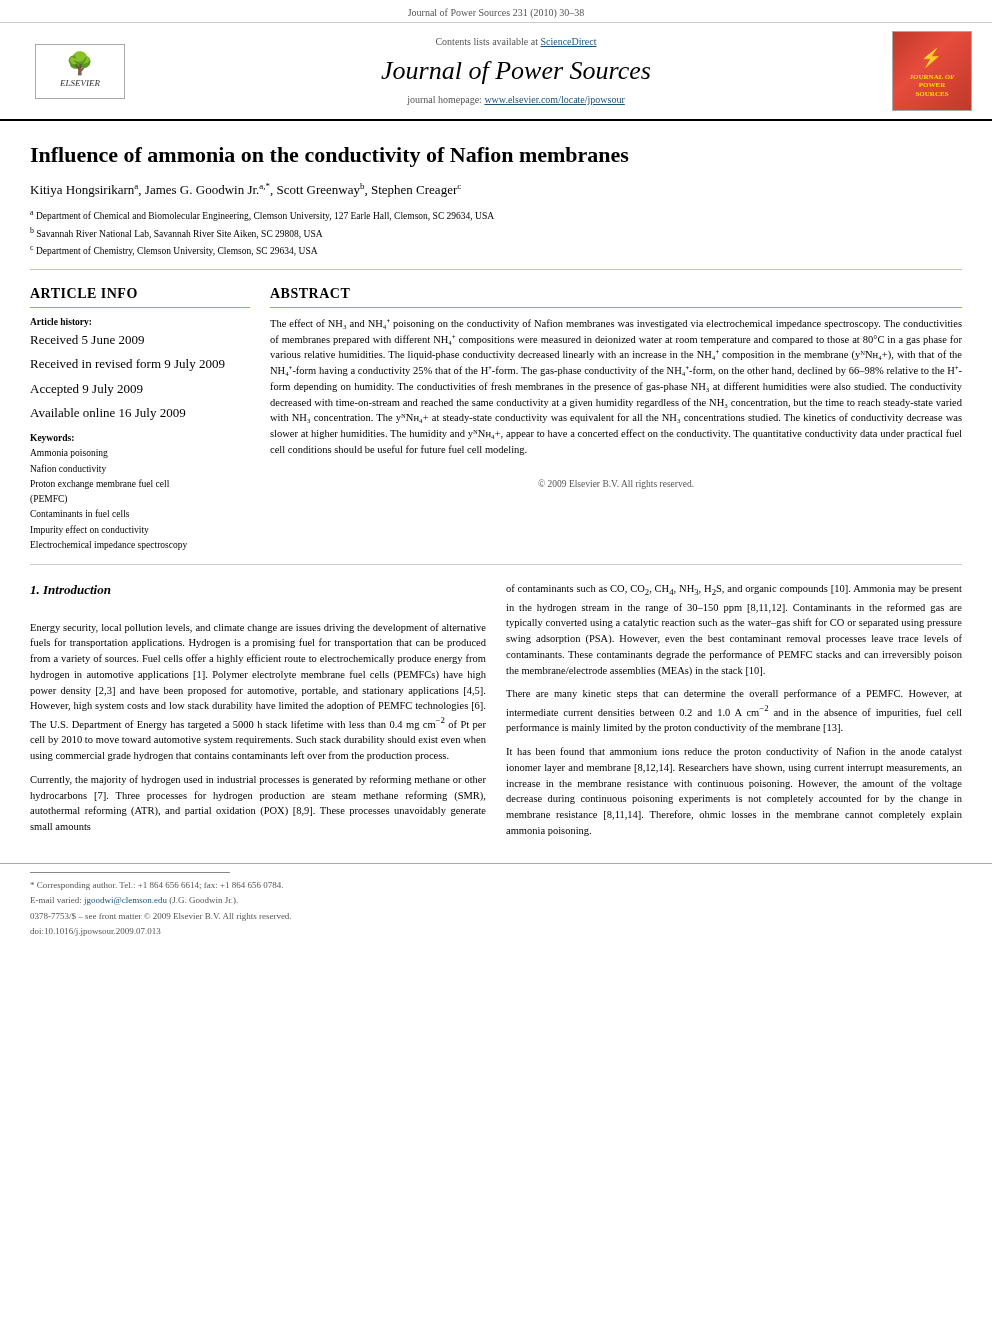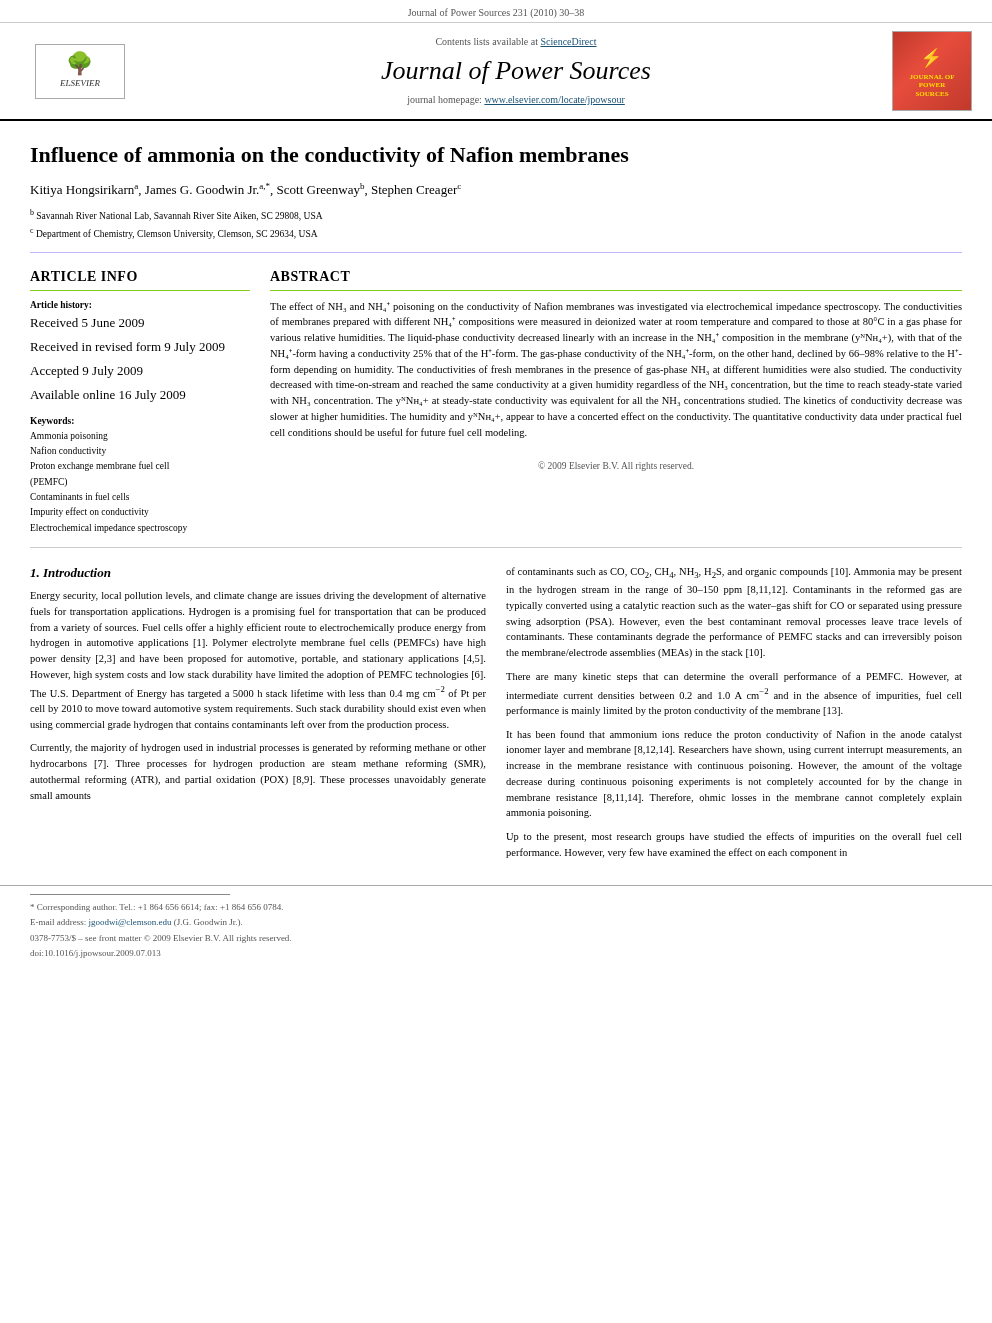--- a/index.html
+++ b/index.html
@@ -250,21 +250,21 @@
 
     .body-right-col {
       flex: 1;
     }
 
     .section-title {
       font-size: 13px;
       font-weight: bold;
       font-style: italic;
       color: #000;
-      margin-bottom: 6px;
+      margin-bottom: 20px;
     }
 
     .body-text {
       font-size: 10.5px;
       color: #000;
       line-height: 1.5;
       text-align: justify;
       margin-bottom: 8px;
     }
 
@@ -331,20 +331,21 @@
 
   <div class="article-title-section">
     <div class="article-title">Influence of ammonia on the conductivity of Nafion membranes</div>
     <div class="authors-line">
       <span>Kitiya Hongsirikarn<sup class="superscript">a</sup></span>,
       <span>James G. Goodwin Jr.<sup class="superscript">a,*</sup></span>,
       <span>Scott Greenway<sup class="superscript">b</sup></span>,
       <span>Stephen Creager<sup class="superscript">c</sup></span>
     </div>
     <div class="affiliations">
+      <div class="affil-line"><sup>a</sup> Department of Chemical and Biomolecular Engineering, Clemson University, 127 Earle Hall, Clemson, SC 29634, USA</div>
       <div class="affil-line"><sup>b</sup> Savannah River National Lab, Savannah River Site Aiken, SC 29808, USA</div>
       <div class="affil-line"><sup>c</sup> Department of Chemistry, Clemson University, Clemson, SC 29634, USA</div>
     </div>
   </div>
 
   <div class="two-col">
 
     <div class="article-info-col">
       <div class="section-header">ARTICLE INFO</div>
 
@@ -378,30 +379,29 @@
     <div class="body-left-col">
       <div class="section-title">1. Introduction</div>
       <div class="body-text">Energy security, local pollution levels, and climate change are issues driving the development of alternative fuels for transportation applications. Hydrogen is a promising fuel for transportation that can be produced from a variety of sources. Fuel cells offer a highly efficient route to electrochemically produce energy from hydrogen in automotive applications [1]. Polymer electrolyte membrane fuel cells (PEMFCs) have high power density [2,3] and have been proposed for automotive, portable, and stationary applications [4,5]. However, high system costs and low stack durability have limited the adoption of PEMFC technologies [6]. The U.S. Department of Energy has targeted a 5000 h stack lifetime with less than 0.4 mg cm<sup>−2</sup> of Pt per cell by 2010 to move toward automotive system requirements. Such stack durability should exist even when using commercial grade hydrogen that contains contaminants left over from the production process.</div>
       <div class="body-text">Currently, the majority of hydrogen used in industrial processes is generated by reforming methane or other hydrocarbons [7]. Three processes for hydrogen production are steam methane reforming (SMR), autothermal reforming (ATR), and partial oxidation (POX) [8,9]. These processes unavoidably generate small amounts</div>
     </div>
 
     <div class="body-right-col">
       <div class="body-text">of contaminants such as CO, CO<sub>2</sub>, CH<sub>4</sub>, NH<sub>3</sub>, H<sub>2</sub>S, and organic compounds [10]. Ammonia may be present in the hydrogen stream in the range of 30–150 ppm [8,11,12]. Contaminants in the reformed gas are typically converted using a catalytic reaction such as the water–gas shift for CO or separated using pressure swing adsorption (PSA). However, even the best contaminant removal processes leave trace levels of contaminants. These contaminants degrade the performance of PEMFC stacks and can irreversibly poison the membrane/electrode assemblies (MEAs) in the stack [10].</div>
       <div class="body-text">There are many kinetic steps that can determine the overall performance of a PEMFC. However, at intermediate current densities between 0.2 and 1.0 A cm<sup>−2</sup> and in the absence of impurities, fuel cell performance is mainly limited by the proton conductivity of the membrane [13].</div>
       <div class="body-text">It has been found that ammonium ions reduce the proton conductivity of Nafion in the anode catalyst ionomer layer and membrane [8,12,14]. Researchers have shown, using current interrupt measurements, an increase in the membrane resistance with continuous poisoning. However, the amount of the voltage decrease during continuous poisoning experiments is not completely accounted for by the change in membrane resistance [8,11,14]. Therefore, ohmic losses in the membrane cannot completely explain ammonia poisoning.</div>
-      <div class="body-text">Up to the present, most research groups have studied the effects of impurities on the overall fuel cell performance. However, very few have examined the effect on each component in</div>
     </div>
 
   </div>
 
 </div>
 
 <div class="page-footer">
   <hr class="hdiv" style="margin-bottom:6px; width:200px; border-color:#888;">
   <div class="footnote-line">* Corresponding author. Tel.: +1 864 656 6614; fax: +1 864 656 0784.</div>
   <div class="footnote-line">
-    <span>E-mail address:</span>
+    <span>E-mail varied:</span>
     <a class="footnote-link">jgoodwi@clemson.edu</a>
     <span>(J.G. Goodwin Jr.).</span>
   </div>
   <div class="footnote-line">0378-7753/$ – see front matter © 2009 Elsevier B.V. All rights reserved.</div>
   <div class="footnote-line">doi:10.1016/j.jpowsour.2009.07.013</div>
 </div>
 
 </body></html>

